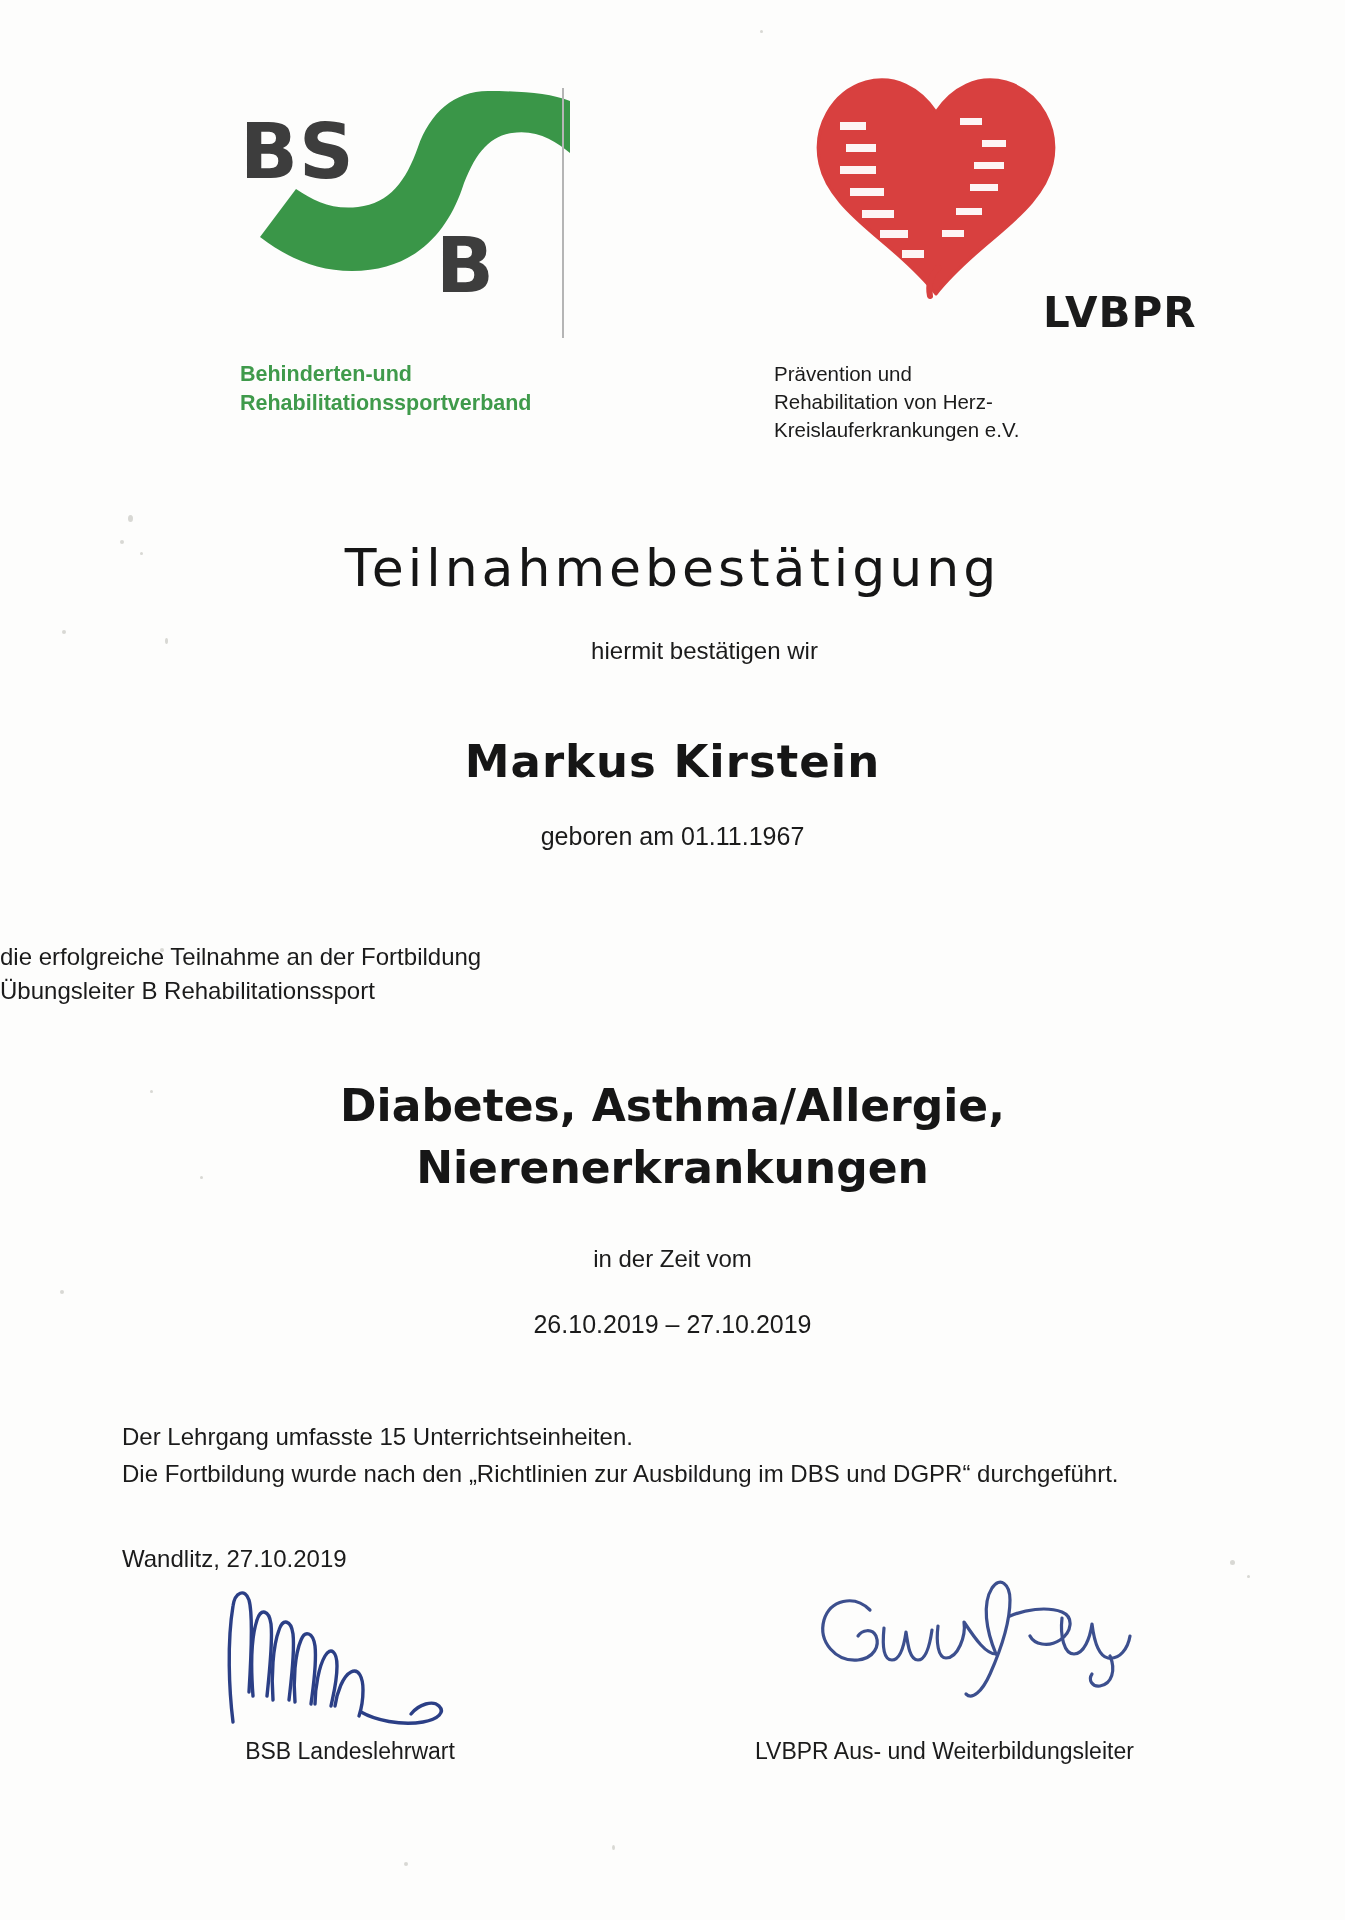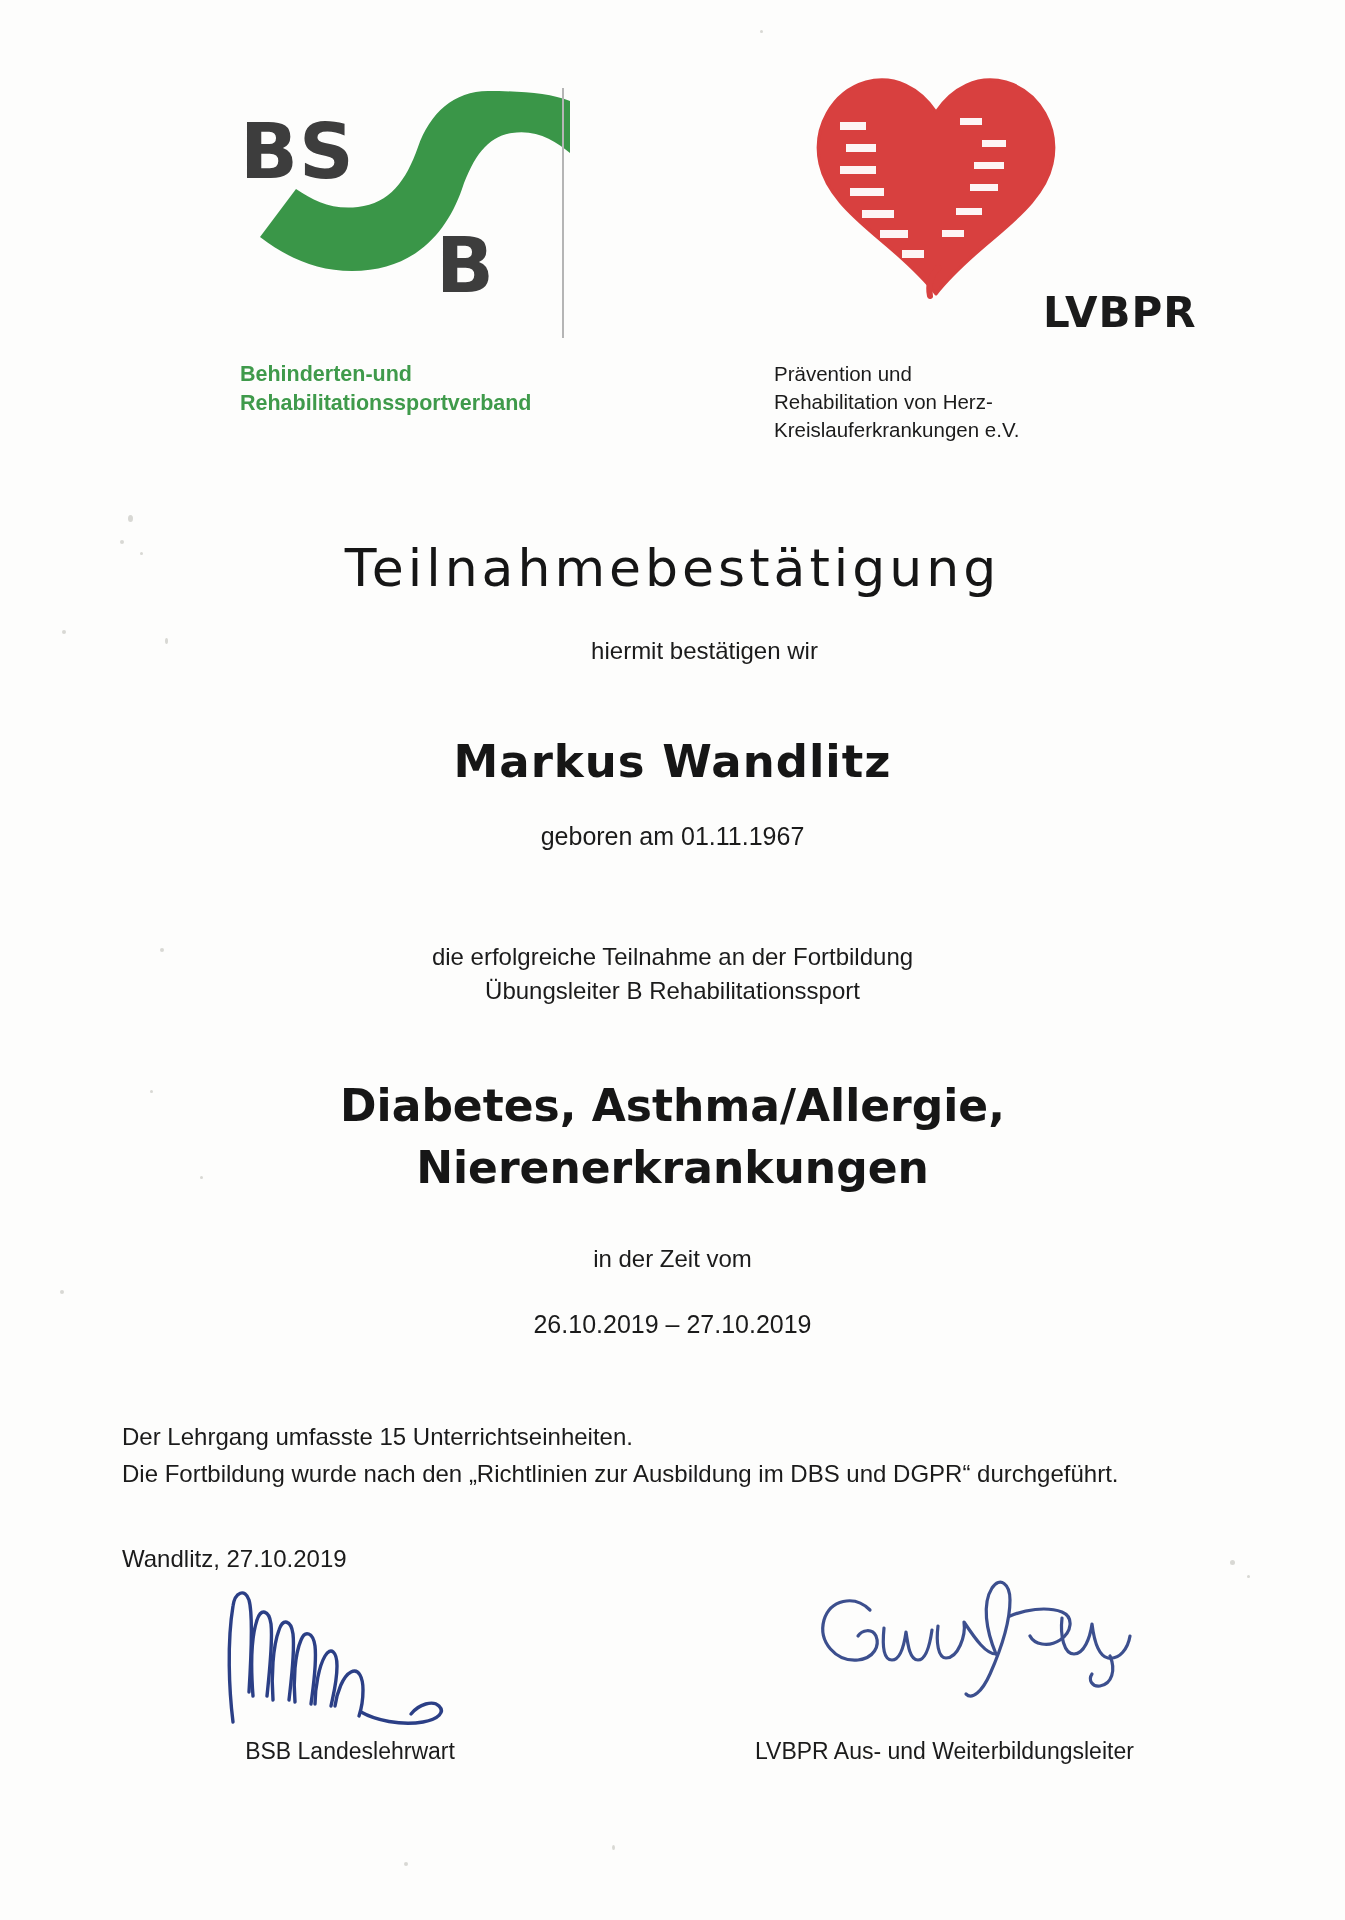--- a/index.html
+++ b/index.html
@@ -162,21 +162,20 @@
     width: 1345px;
     text-align: center;
     font-size: 25px;
     color: #1b1b1b;
   }
   .course-intro {
     position: absolute;
     top: 940px;
     left: 0;
     width: 1345px;
-    text-align: center;
     font-size: 24px;
     line-height: 34px;
     color: #1b1b1b;
   }
   .course-title {
     position: absolute;
     top: 1075px;
     left: 0;
     width: 1345px;
     text-align: center;
@@ -325,21 +324,21 @@
 
     <div class="lv-caption">
       <div>Prävention und</div>
       <div>Rehabilitation von Herz-</div>
       <div>Kreislauferkrankungen e.V.</div>
     </div>
   </div>
 
   <div class="doc-title">Teilnahmebestätigung</div>
   <div class="line-confirm">hiermit bestätigen wir</div>
-  <div class="person-name">Markus Wandlitz</div>
+  <div class="person-name">Markus Kirstein</div>
   <div class="birth">geboren am 01.11.1967</div>
 
   <div class="course-intro">
     <div>die erfolgreiche Teilnahme an der Fortbildung</div>
     <div>Übungsleiter B Rehabilitationssport</div>
   </div>
 
   <div class="course-title">
     <div>Diabetes, Asthma/Allergie,</div>
     <div>Nierenerkrankungen</div>

